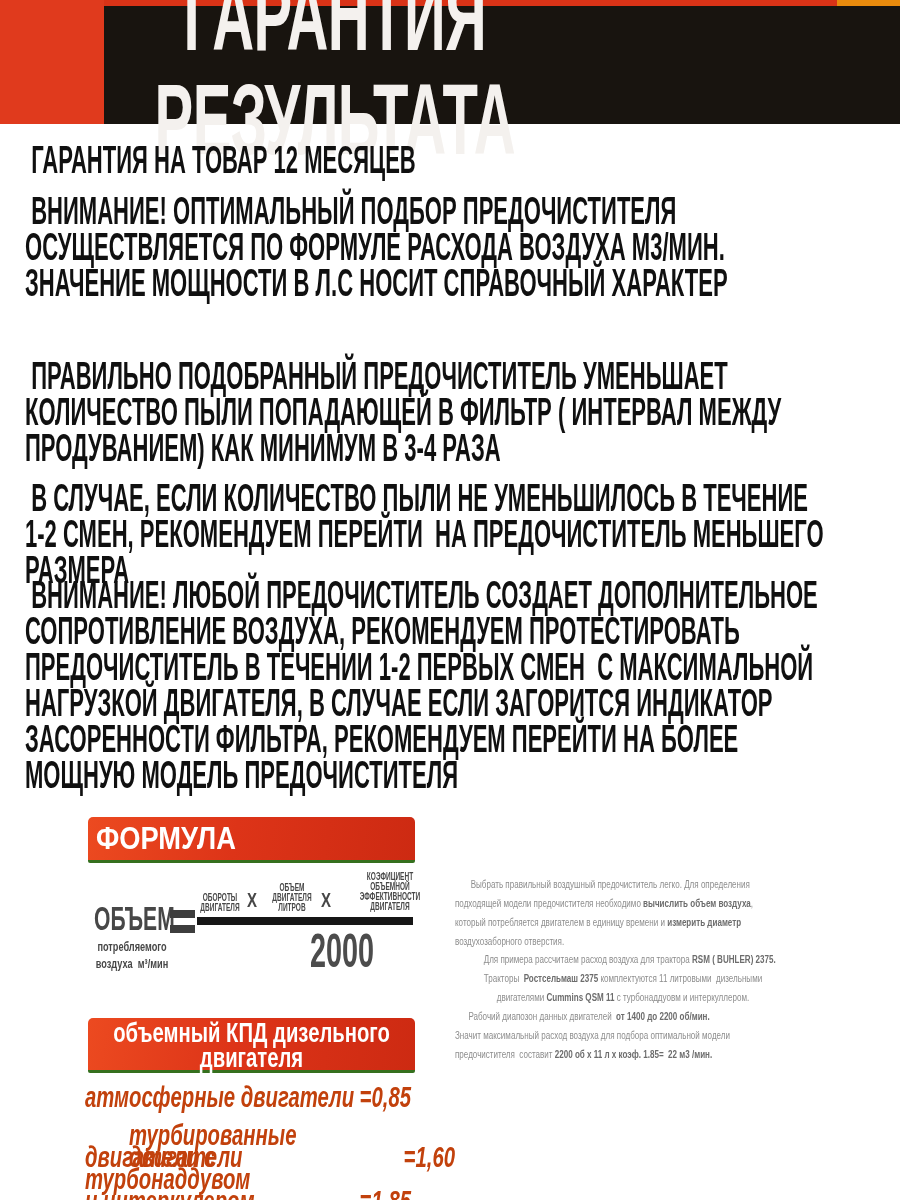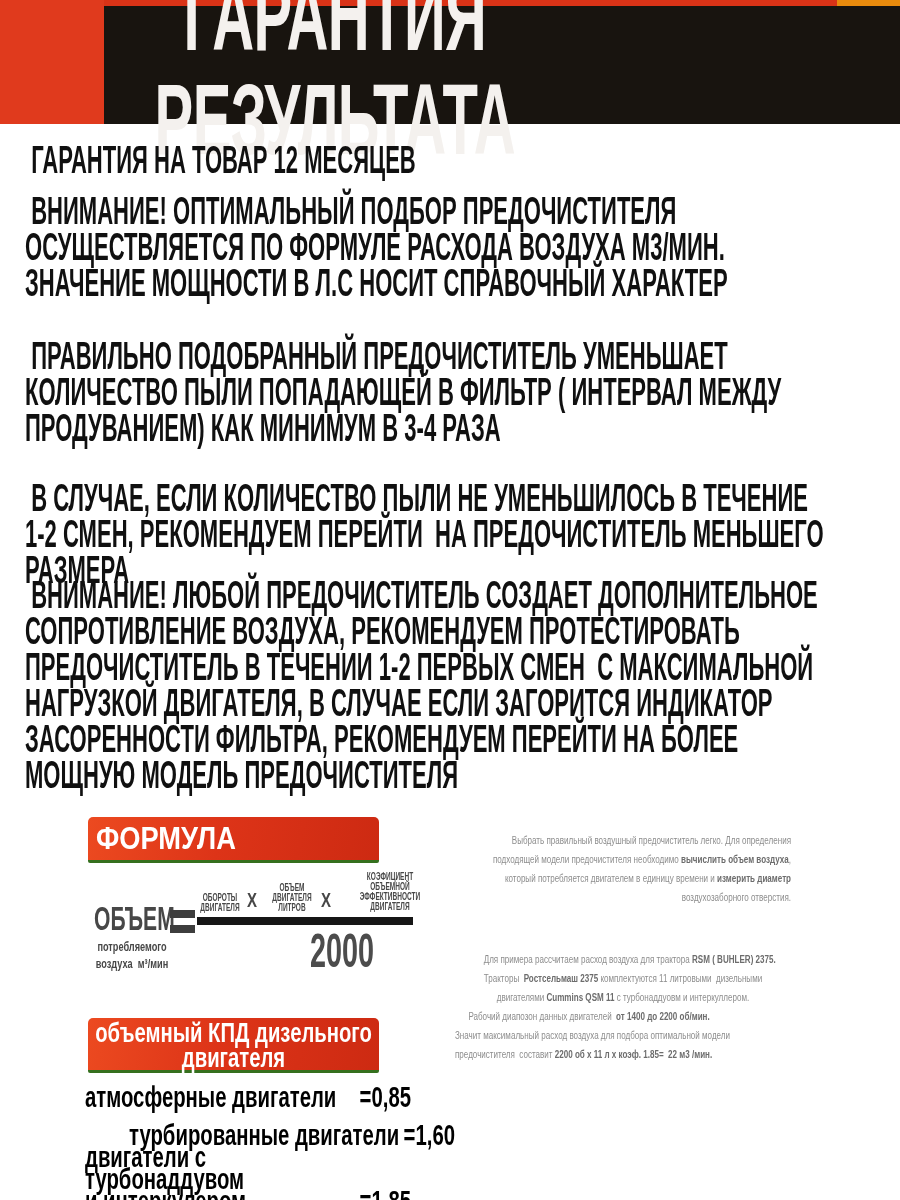--- a/index.html
+++ b/index.html
@@ -15,24 +15,24 @@
   .banner-red{position:absolute;left:0;top:0;width:104px;height:124px;background:#e03a1d;}
   .banner-black{position:absolute;left:104px;top:0;width:796px;height:124px;background:#18140f;}
   .strip-red{position:absolute;left:104px;top:0;width:733px;height:6px;background:#d93317;}
   .strip-orange{position:absolute;left:837px;top:0;width:63px;height:6px;background:#e98b0d;}
   .banner-title-wrap{position:absolute;left:104px;top:10px;width:796px;height:114px;display:flex;align-items:center;overflow:visible;}
   .banner-title{--sx:.58;font-size:100px;line-height:104px;font-weight:700;color:#f4f1ee;text-align:center;letter-spacing:-1px;}
 
   
   .para{position:absolute;left:25px;width:860px;color:#101010;font-weight:700;}
   .para .cx{--sx:.58;font-size:38px;line-height:36px;width:1480px;letter-spacing:0px;}
-  .p1{top:142px;} .p2{top:193px;} .p3{top:338px;} .p4{top:480px;} .p5{top:577px;}
-
-  
-  .redbox{position:absolute;left:88px;width:291px;background:linear-gradient(100deg,#ec4a20 0%,#dd3418 45%,#cd2a12 100%);border-bottom:3px solid #35701e;border-radius:5px 5px 2px 2px;box-sizing:border-box;}
+  .p1{top:142px;} .p2{top:193px;} .p3{top:358px;} .p4{top:480px;} .p5{top:577px;}
+
+  
+  .redbox{position:absolute;left:88px;width:327px;background:linear-gradient(100deg,#ec4a20 0%,#dd3418 45%,#cd2a12 100%);border-bottom:3px solid #35701e;border-radius:5px 5px 2px 2px;box-sizing:border-box;}
   .box1{top:817px;height:46px;display:flex;align-items:center;}
   .box1-title{--sx:.88;font-size:31px;line-height:31px;font-weight:700;color:#ffffff;margin-left:8px;white-space:nowrap;}
   .box1-sub{position:absolute;left:159px;top:9px;width:200px;}
   .box1-sub .cx{--sx:.85;font-size:11.5px;line-height:13px;font-weight:700;color:#ffffff;width:235px;}
   .box2{top:1018px;height:55px;}
   .box2-title{--sx:.75;font-size:27px;line-height:25px;font-weight:700;color:#ffffff;text-align:center;margin-top:3px;}
 
   
   .fgray{color:#474747;font-weight:700;}
   .volume-label{position:absolute;left:94px;top:901px;}
@@ -45,34 +45,34 @@
   .nb1{left:192px;top:892px;width:56px;}
   .nb2{left:264px;top:882px;width:56px;}
   .nb3{left:346px;top:871px;width:88px;}
   .times{position:absolute;font-size:20px;line-height:20px;font-weight:700;color:#474747;}
   .x1{left:247px;top:890px;} .x2{left:321px;top:890px;}
   .frac-bar{position:absolute;left:197px;top:917px;width:216px;height:8px;background:#161616;}
   .denominator{position:absolute;left:210px;top:927px;width:164px;text-align:right;}
   .denominator .cxw{--sx:.6;font-size:48px;line-height:48px;font-weight:700;color:#4c4c4c;}
 
   
-  .coef-row{position:absolute;left:85px;width:326px;color:#000000;}
+  .coef-row{position:absolute;left:85px;width:326px;color:#c2410c;font-style:italic;}
   .coef-row .cxw{--sx:.7;display:flex;justify-content:space-between;align-items:flex-end;font-size:29px;line-height:22px;font-weight:700;}
   .coef-row .lbl{white-space:pre-wrap;}
   .coef-row .val{white-space:nowrap;}
   .r1{top:1086px;} .r2{top:1124px;margin-left:44px;} .r3{top:1146px;}
 
   
   .howto{position:absolute;left:455px;width:340px;}
   .howto-heading{top:799px;color:#4e4e4e;}
   .howto-heading .cx{--sx:.88;font-size:25px;line-height:27px;font-weight:700;width:400px;}
   .howto-p{color:#8d8d8d;}
   .howto-p .cx{--sx:.7;font-size:11.5px;line-height:19px;font-weight:400;width:480px;}
   .howto-p .b{font-weight:700;color:#6c6c6c;}
-  .hp1{top:812px;text-align:right;} .hp2{top:931px;text-align:center;} .hp3{top:988px;} .hp4{top:1048px;}
+  .hp1{top:856px;} .hp2{top:931px;text-align:center;} .hp3{top:988px;} .hp4{top:1048px;}
 </style>
 </head>
 <body>
 
 <div class="page">
 
   <div class="banner">
     <div class="banner-black"></div>
     <div class="banner-red"></div>
     <div class="strip-red"></div>

